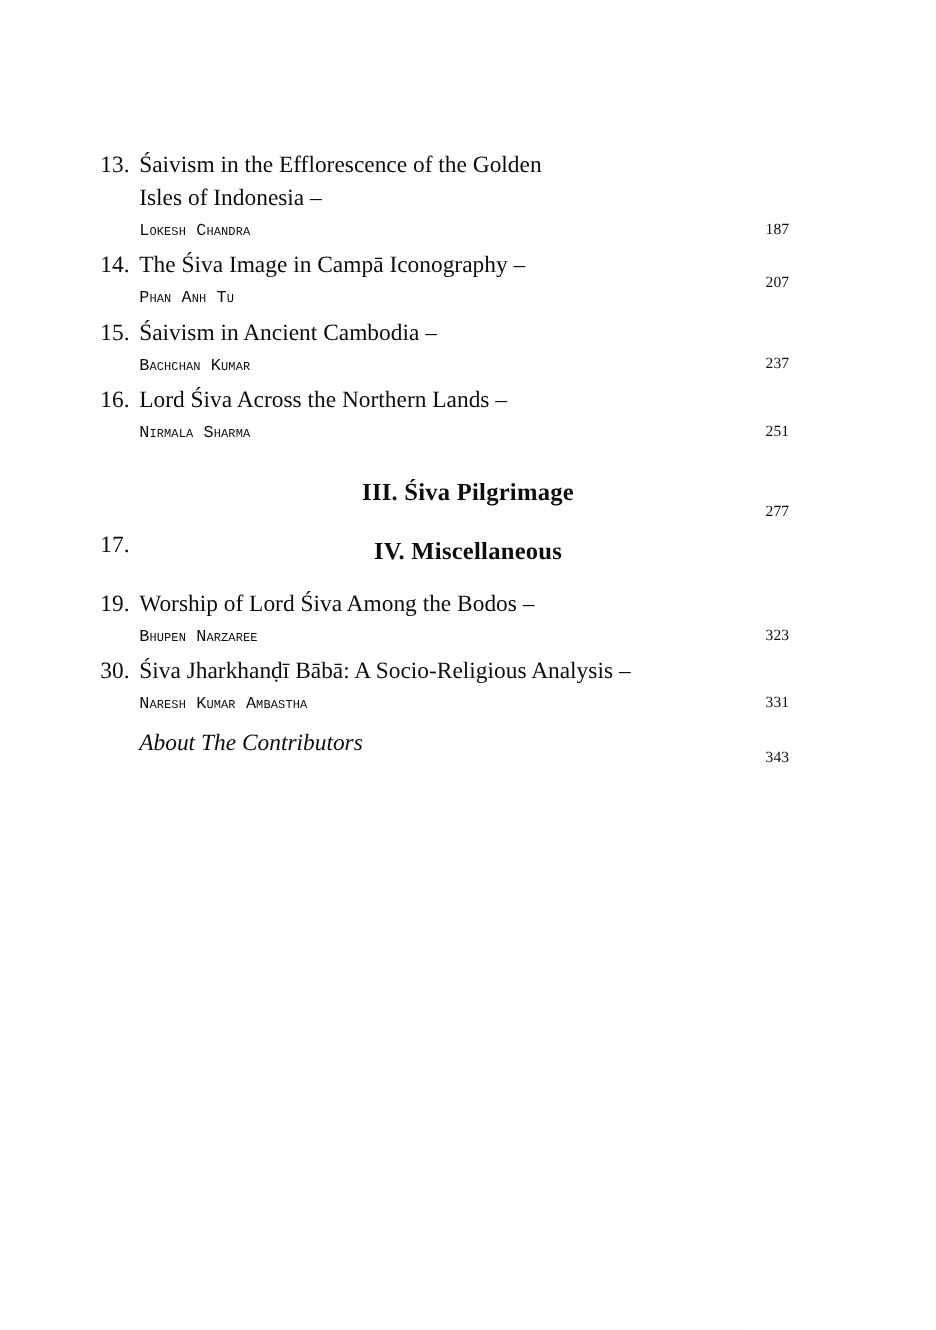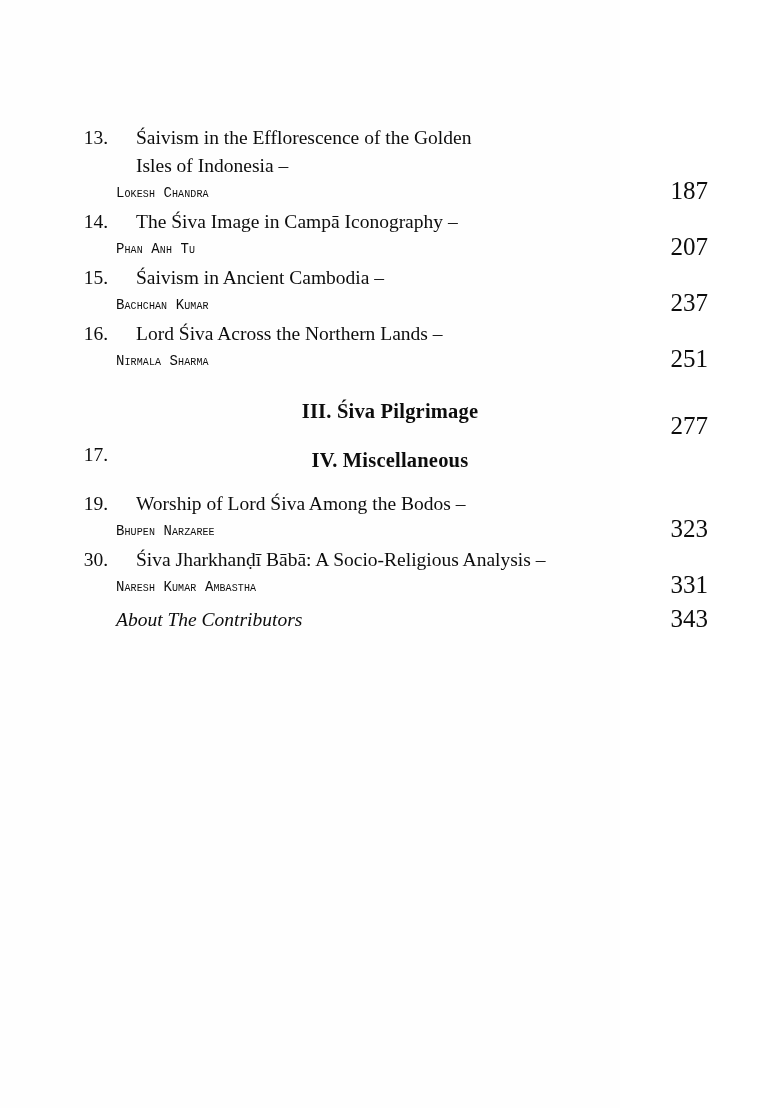--- a/index.html
+++ b/index.html
@@ -44,39 +44,38 @@
     line-height: 28px;
   }
   .titles {
     margin-left: 44px;
     margin-right: 120px;
   }
   .t-line {
     font-size: 19.5px;
     line-height: 28px;
     white-space: pre-wrap;
-    margin-left: 20px;
   }
   .author {
     font-size: 14px;
     line-height: 26px;
     letter-spacing: 0.1px;
     font-family: Liberation Mono, monospace;
   }
   
   .sc {
     font-variant: small-caps;
   }
   .page-num {
     position: absolute;
     right: 0;
     width: 70px;
-    text-align: right;
-    font-size: 25px;
+    font-size: 13px;
     line-height: 26px;
+    margin-top: 12px;
   }
   .section-head {
     text-align: center;
     font-weight: bold;
     font-size: 20.5px;
     margin: 26px 0 18px 0;
     letter-spacing: 0.2px;
   }
   .contrib-row {
     position: relative;
@@ -104,21 +103,21 @@
       </div>
       <div class="page-num" style="bottom:2px;">187</div>
     </div>
 
     <div class="entry">
       <div class="num">14.</div>
       <div class="titles">
         <div class="t-line">The Śiva Image in Campā Iconography –</div>
         <div class="author sc">Phan Anh Tu</div>
       </div>
-      <div class="page-num" style="bottom:2px;">207</div>
+      <div class="page-num" style="bottom:14px;">207</div>
     </div>
 
     <div class="entry">
       <div class="num">15.</div>
       <div class="titles">
         <div class="t-line">Śaivism in Ancient Cambodia –</div>
         <div class="author sc">Bachchan Kumar</div>
       </div>
       <div class="page-num" style="bottom:2px;">237</div>
     </div>

